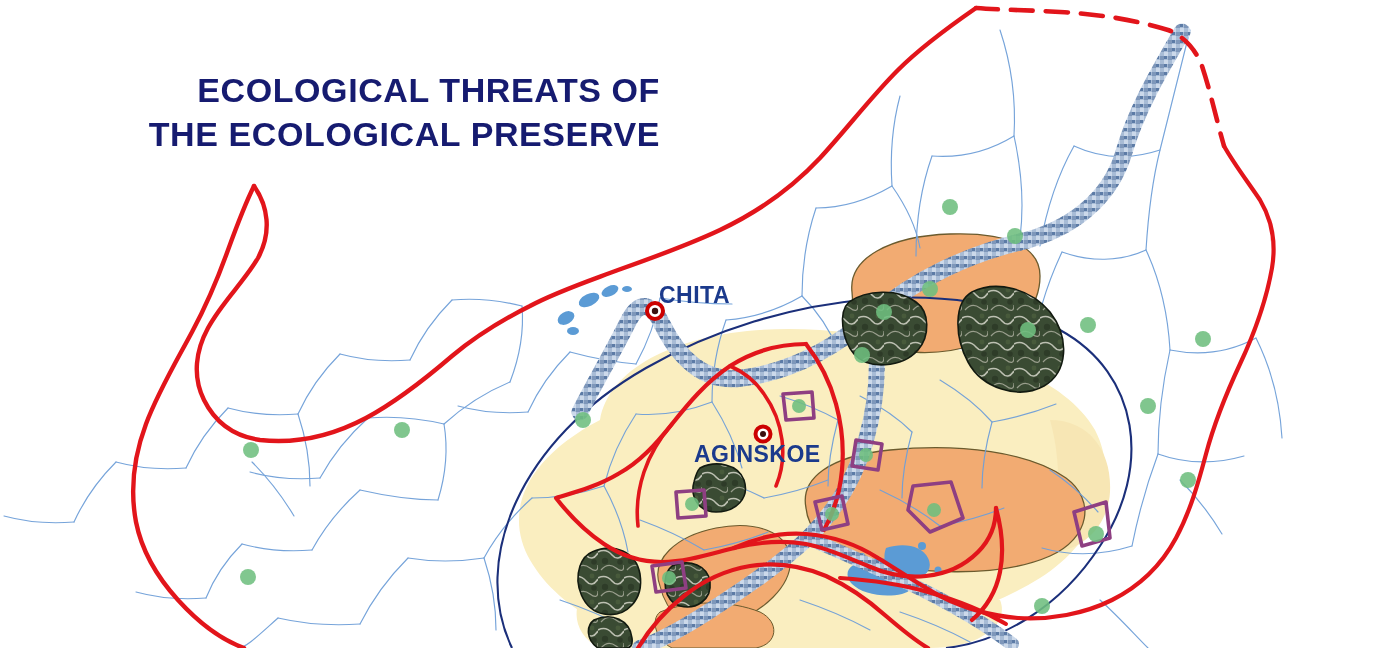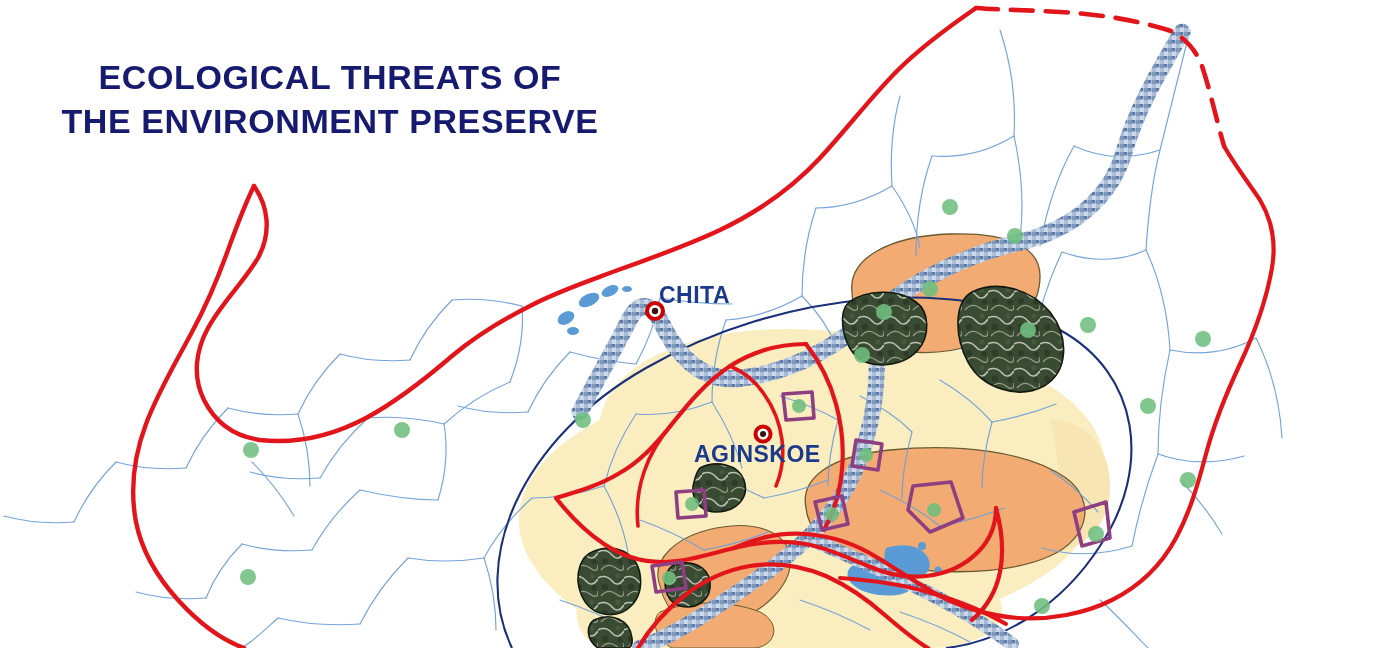--- a/index.html
+++ b/index.html
@@ -18,23 +18,23 @@
   #map-svg {
     position: absolute;
     left: 0;
     top: 0;
     width: 1386px;
     height: 648px;
   }
   #title-block {
     position: absolute;
     left: 0;
-    top: 55px;
+    top: 68px;
     width: 660px;
-    text-align: center;
+    text-align: right;
     pointer-events: none;
   }
   #title-block .tline {
     display: block;
     font-family: "Liberation Sans", sans-serif;
     font-weight: bold;
     font-size: 34px;
     letter-spacing: 0.6px;
     line-height: 44px;
     color: #161b70;
@@ -322,16 +322,16 @@
           <circle cx="763" cy="434" r="7.5" fill="#ffffff" stroke="#cc0000" stroke-width="4"></circle>
           <circle cx="763" cy="434" r="3" fill="#3b1010"></circle>
         </g>
         <text class="city-label" x="694" y="462">AGINSKOE</text>
       </g>
     </g>
   </svg>
 
   <div id="title-block">
     <span class="tline">ECOLOGICAL THREATS OF</span>
-    <span class="tline">THE ENVIRONMENT PRESERVE</span>
+    <span class="tline">THE ECOLOGICAL PRESERVE</span>
   </div>
 
 </div>
 
 </body></html>

